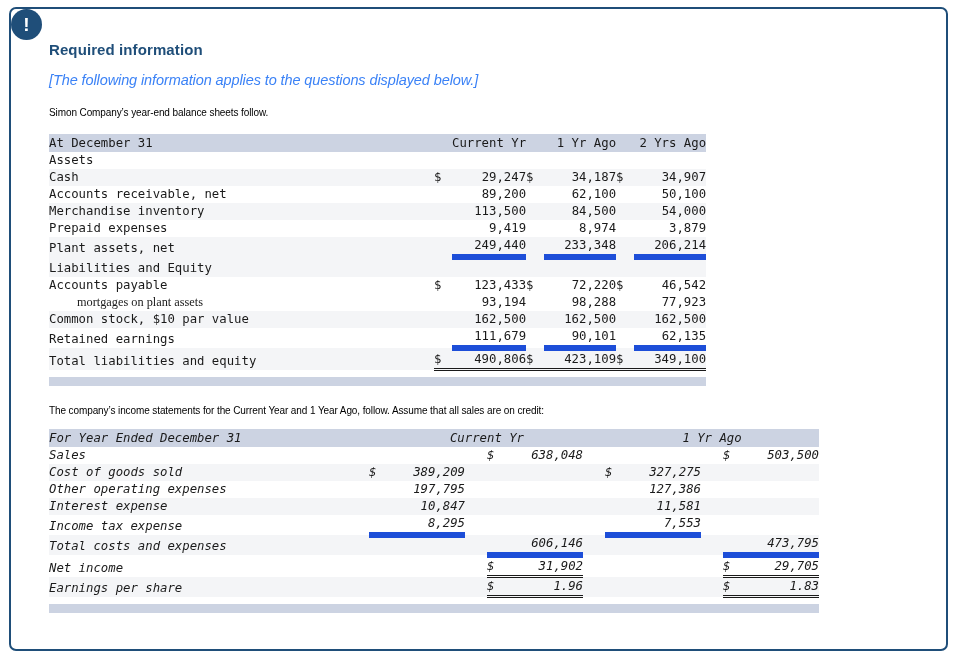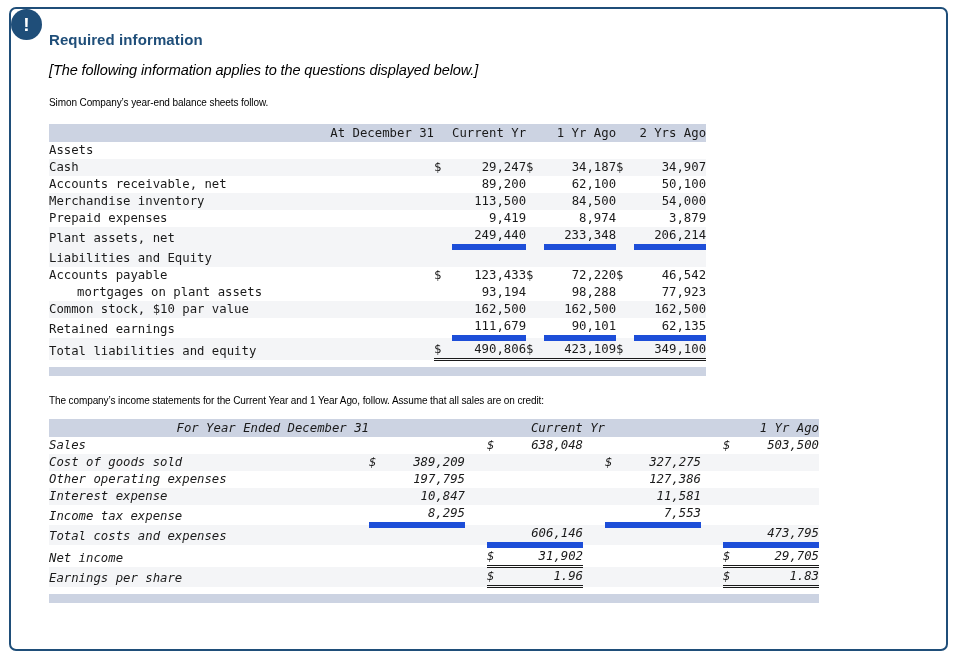--- a/index.html
+++ b/index.html
@@ -41,37 +41,37 @@
     font-size: 19px;
     line-height: 31px;
     text-align: center;
     z-index: 5;
     user-select: none;
   }
 
   #content {
     position: absolute;
     left: 38px;
-    top: 22px;
+    top: 32px;
     width: 890px;
   }
 
   h1.req-title {
     margin: 0 0 0 0;
     font-size: 15px;
     font-weight: bold;
     color: #1f4e79;
     letter-spacing: 0.1px;
   }
 
   p.intro-italic {
     margin: 14px 0 0 0;
     font-size: 14.5px;
     font-style: italic;
-    color: #000000;
+    color: #3b82f6;
     letter-spacing: -0.1px;
   }
 
   p.intro {
     margin: 19px 0 0 0;
     font-size: 10px;
     color: #000000;
     letter-spacing: -0.1px;
   }
 
@@ -91,35 +91,34 @@
     vertical-align: bottom;
     height: 17px;
     line-height: 17px;
   }
   table.fin tr.shade td { background: #f4f5f7; }
   table.fin tr.white td { background: #ffffff; }
   table.fin tr.hdr td {
     background: #ccd3e2;
     height: 18px;
     line-height: 18px;
-    text-align: right;
   }
   table.fin tr.footbar td {
     background: #ccd3e2;
     height: 9px;
     line-height: 9px;
     font-size: 1px;
   }
   table.fin tr.gap td {
     height: 6px;
     line-height: 6px;
     font-size: 1px;
   }
   td.lbl { text-align: left; padding-left: 12px; }
-  td.lbl.ind { padding-left: 28px; }
+  td.lbl.ind { padding-left: 28px; font-family: Liberation Serif, serif; }
   td.b { font-weight: bold; }
   td.num { text-align: right; padding-right: 5px; }
   td.cur { text-align: left; padding-left: 4px; width: 16px; }
   td.ctr { text-align: center; }
 
   
   .u-single { border-bottom: 6px solid #1d4ed8; }
   .u-double {
     border-bottom: 3px double #1a1a1a;
   }

